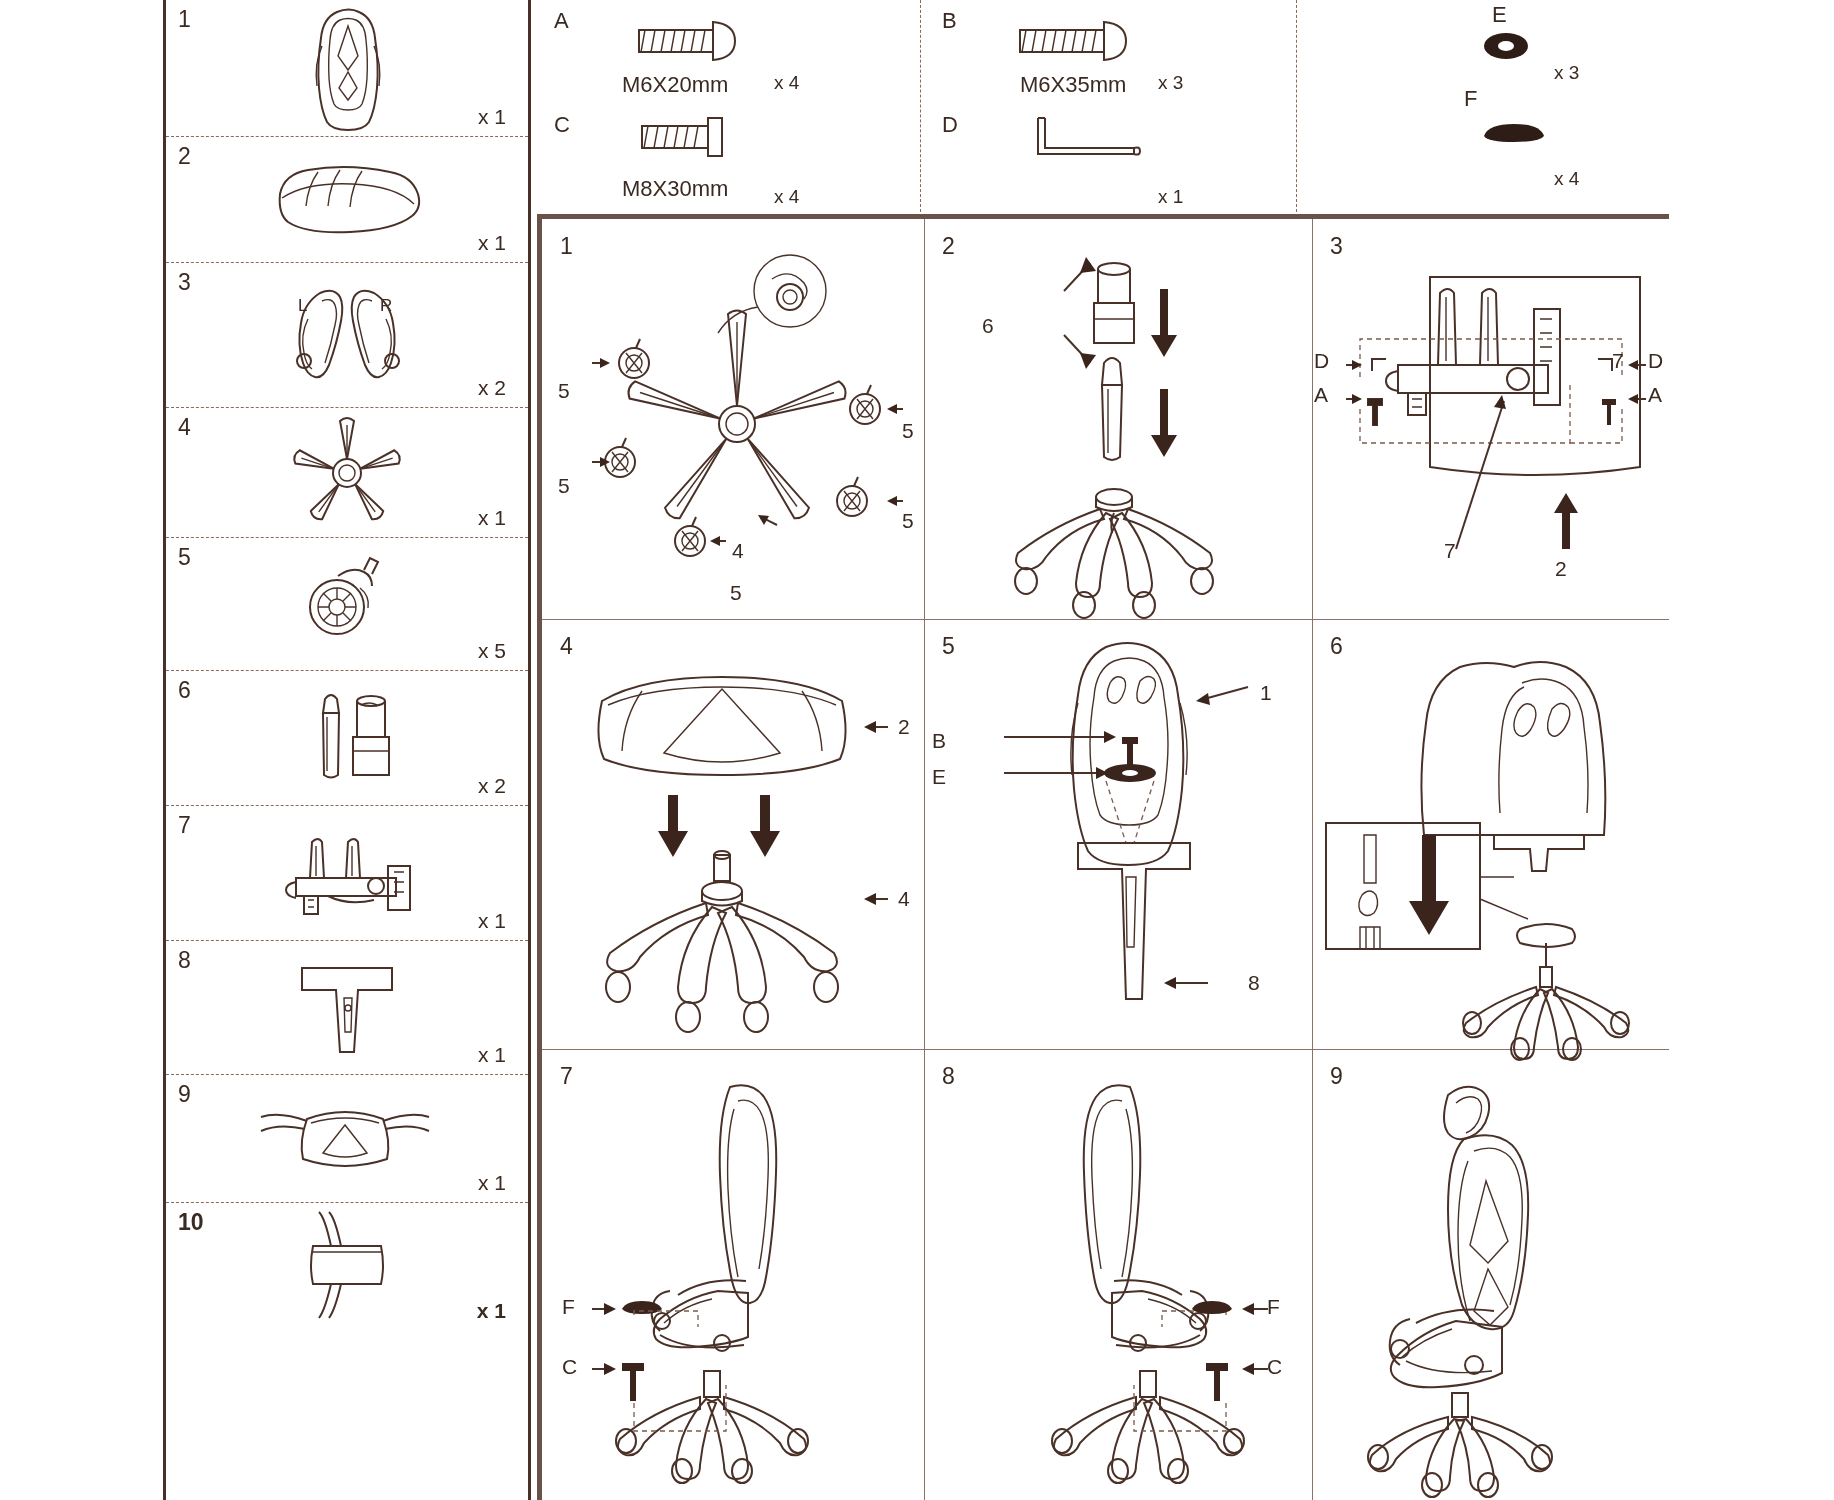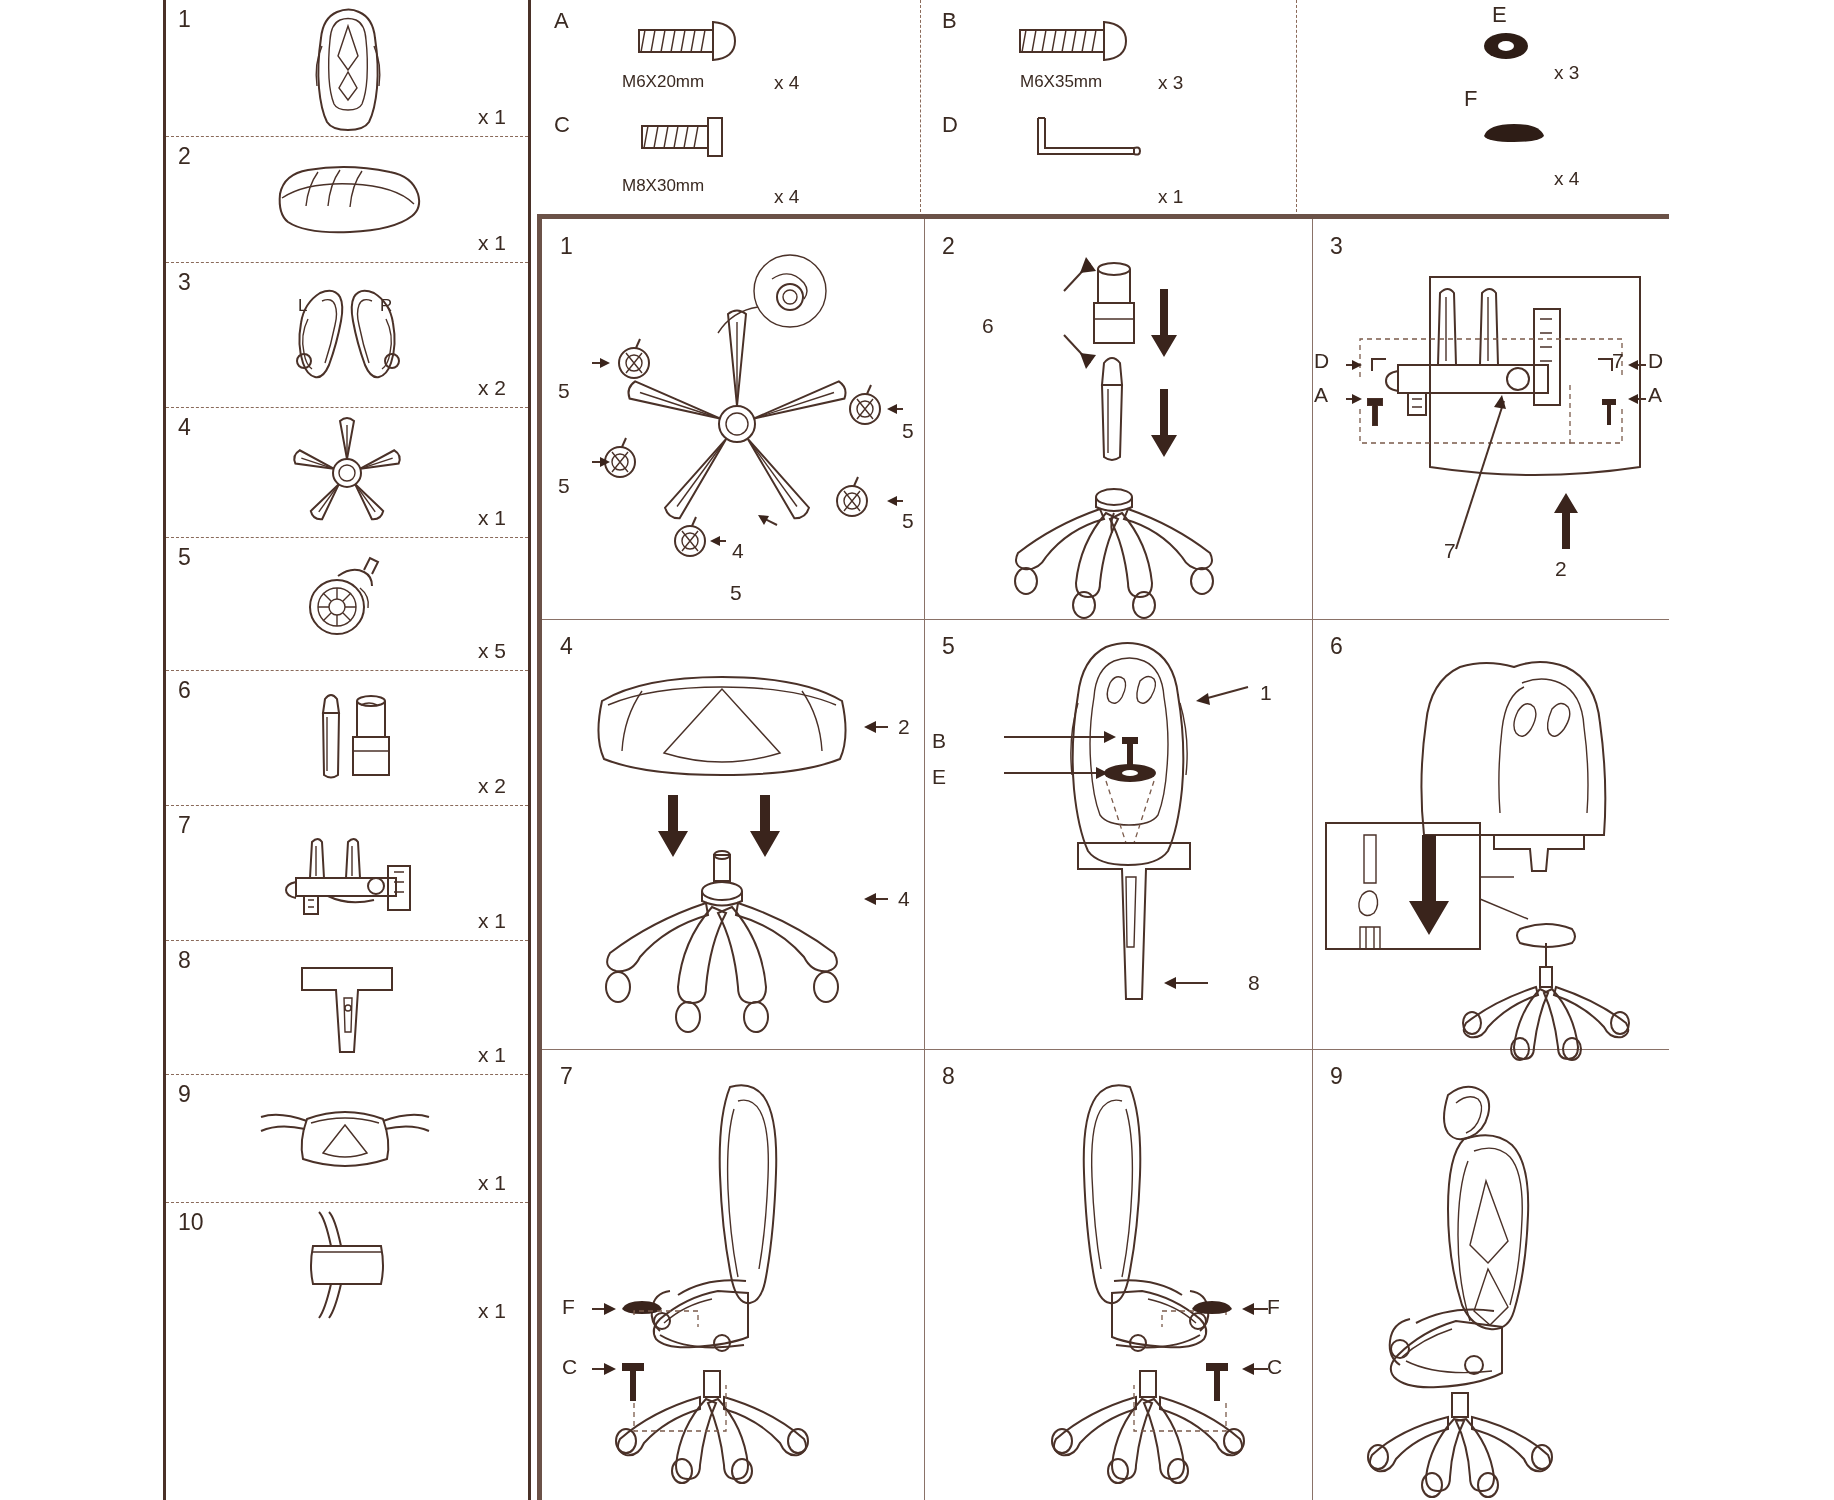--- a/index.html
+++ b/index.html
@@ -26,21 +26,21 @@
     width: 368px;
     height: 1500px;
     border-left: 3px solid #4a3128;
     border-right: 3px solid #4a3128;
   }
   .part-row {
     position: relative;
     width: 100%;
     border-bottom: 1.5px dashed #8a6a5a;
   }
-  .part-row:last-child { border-bottom: none; }
+  .part-row:last-child { border-bottom: none; font-weight: bold; }
   .part-num {
     position: absolute;
     left: 12px; top: 6px;
     font-size: 23px;
     color: #3a2a22;
   }
   .part-qty {
     position: absolute;
     right: 22px; bottom: 7px;
     font-size: 21px;
@@ -67,21 +67,21 @@
     height: 212px;
   }
   .hw-divider {
     position: absolute;
     top: 0;
     width: 0;
     height: 212px;
     border-left: 1.5px dashed #8a6a5a;
   }
   .hw-letter { position: absolute; font-size: 22px; }
-  .hw-spec { position: absolute; font-size: 17px; }
+  .hw-spec { position: absolute; font-size: 22px; }
   .hw-qty { position: absolute; font-size: 19px; }
 
   
   #steps-grid {
     position: absolute;
     left: 537px;
     top: 214px;
     width: 1132px;
     height: 1286px;
     border-top: 5px solid #6b5248;

